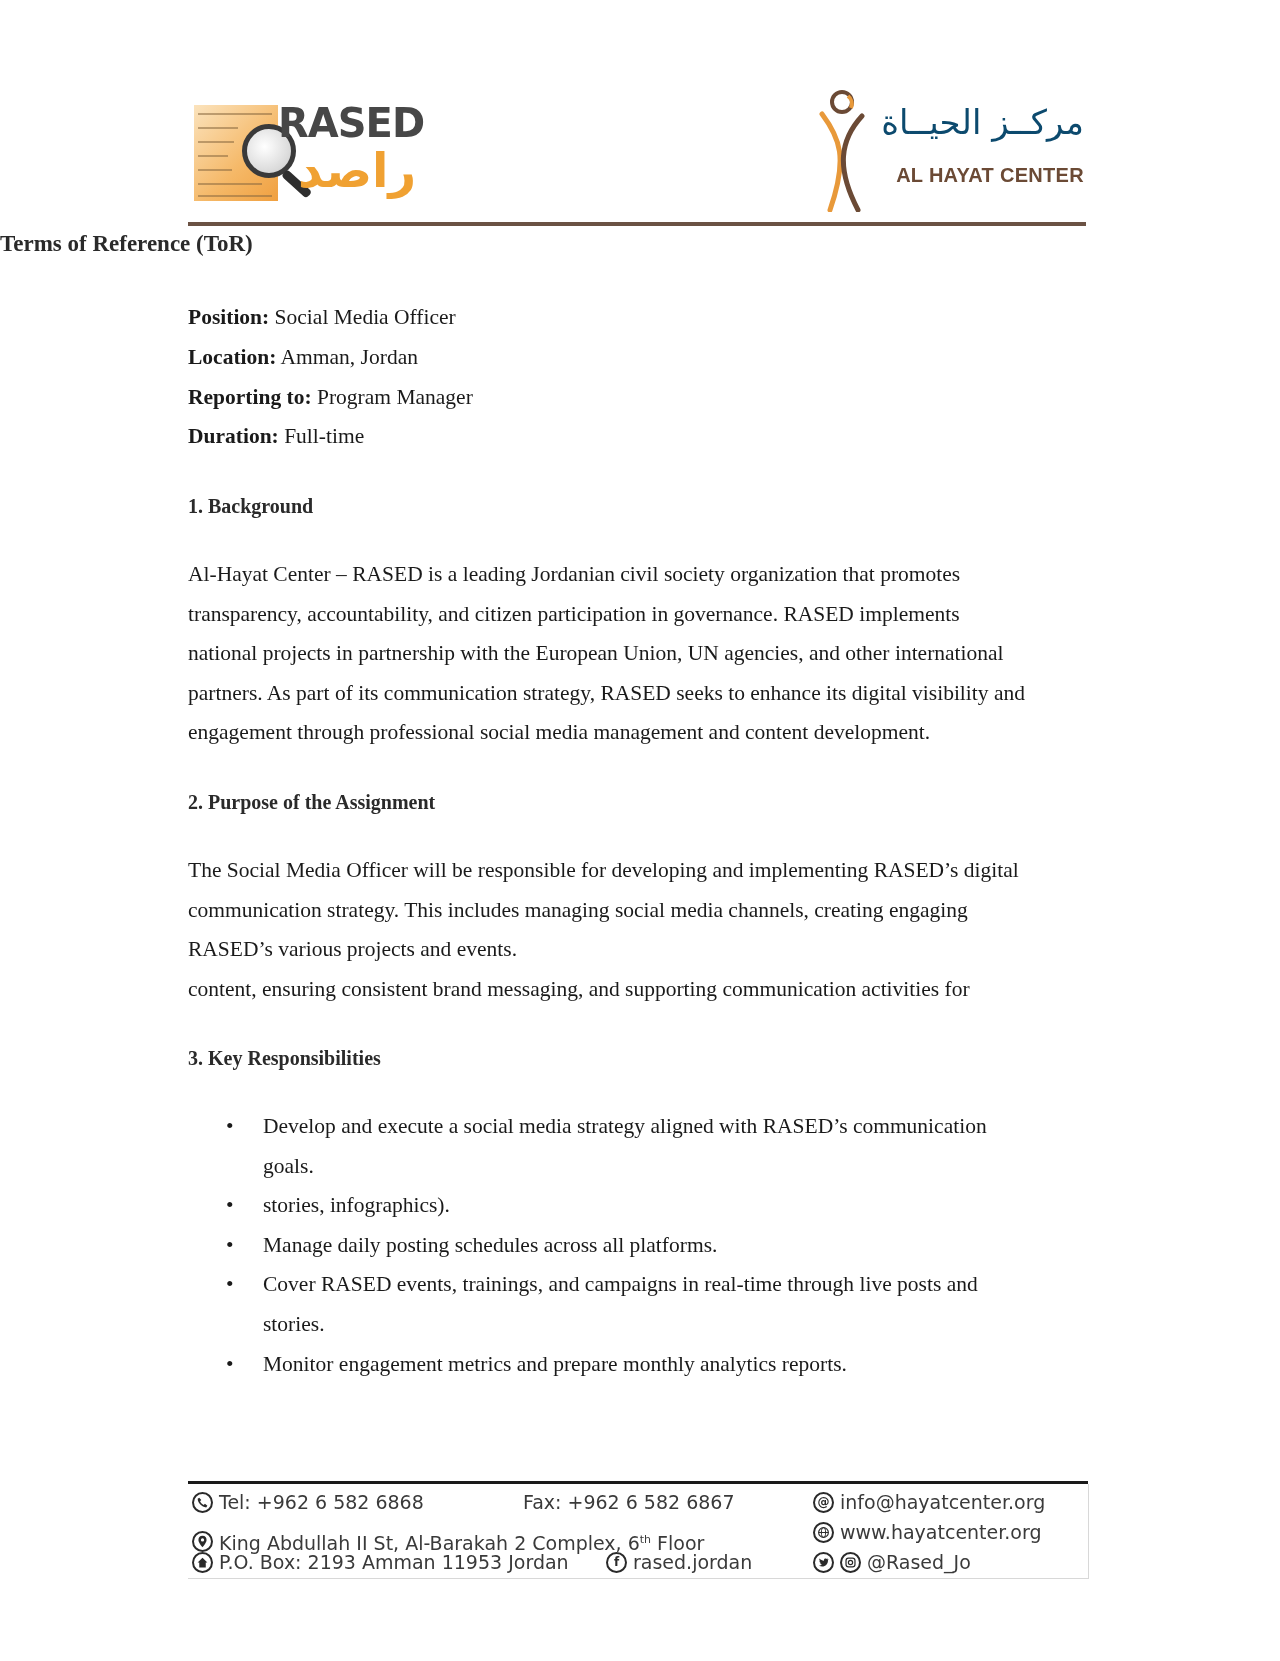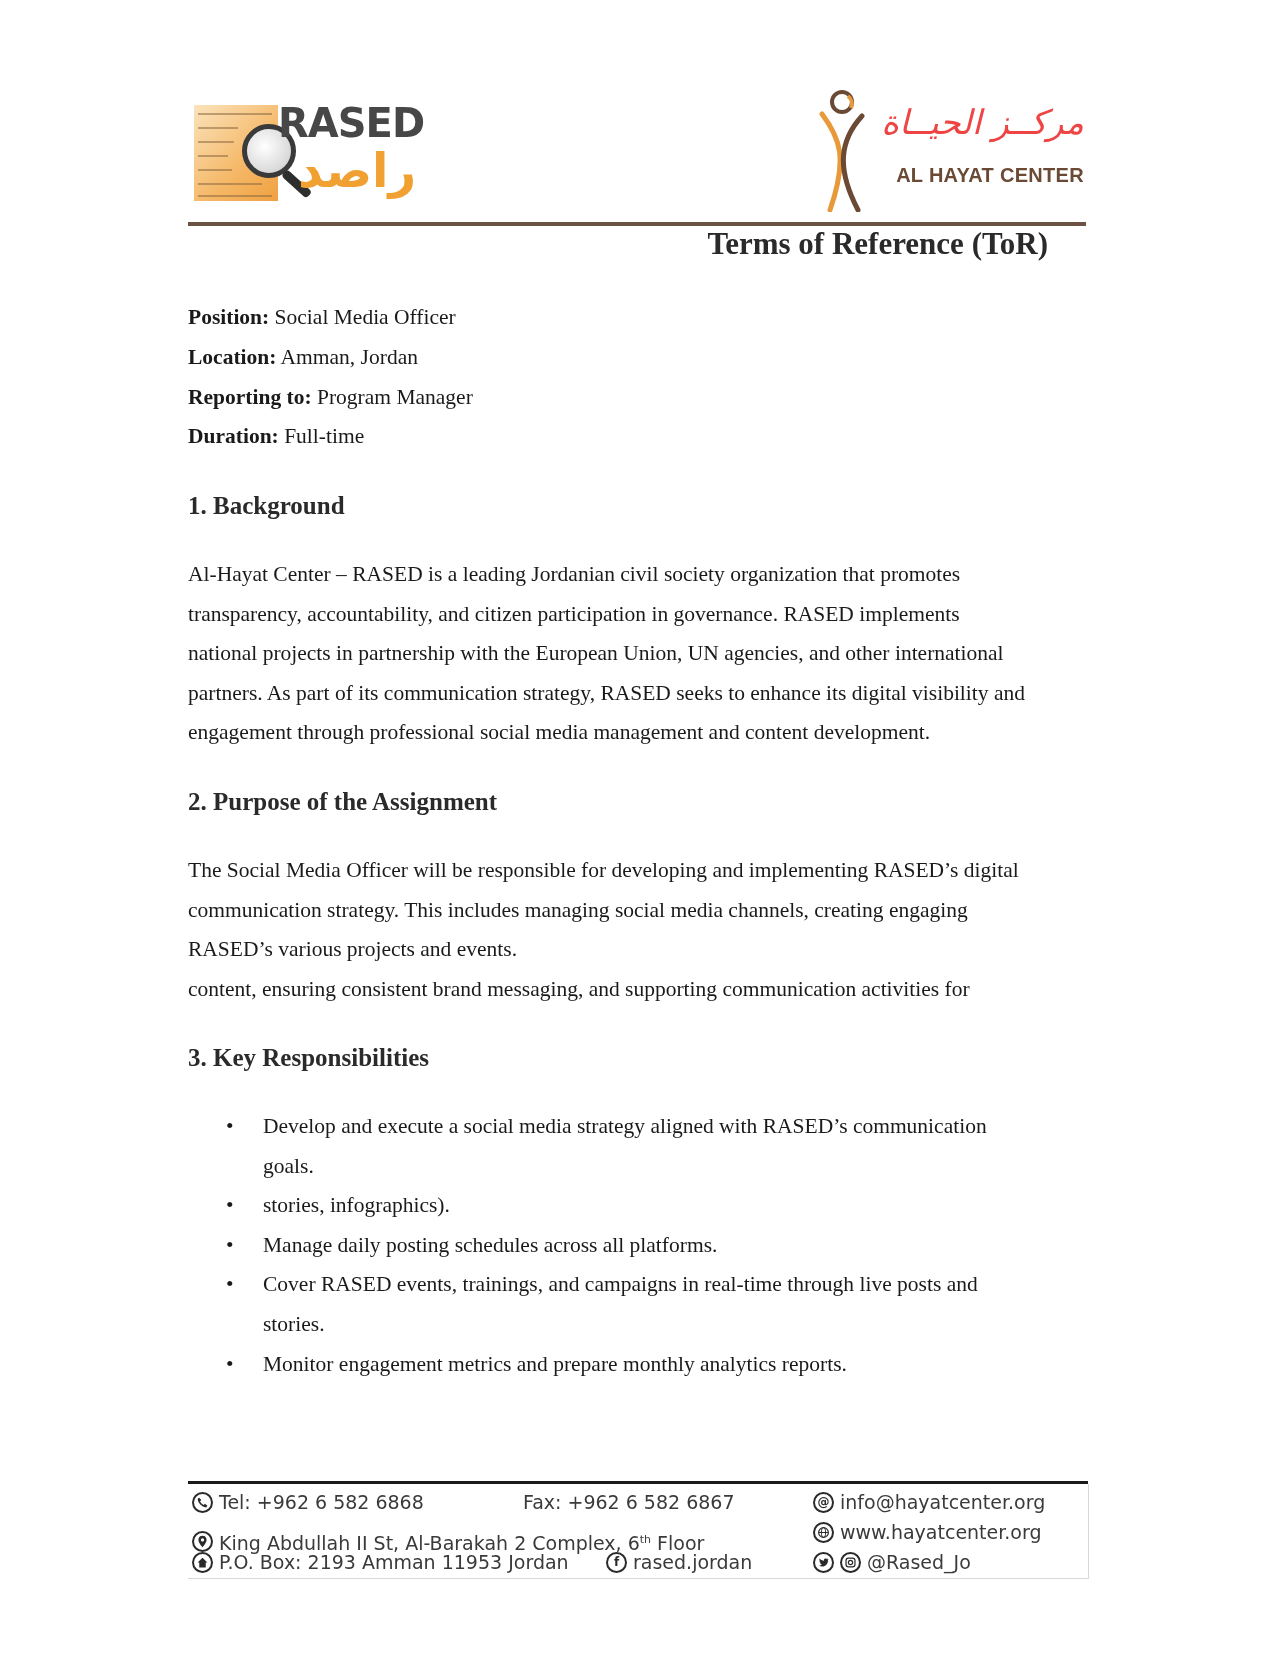--- a/index.html
+++ b/index.html
@@ -9,32 +9,32 @@
   
   .rased-logo { left: 188px; top: 100px; width: 260px; height: 104px; }
   .rased-box { position: absolute; left: 6px; top: 5px; width: 84px; height: 96px; background: linear-gradient(135deg, #fbe3bd 0%, #f5b867 60%, #f0a040 100%); }
   .rased-box .ln { position: absolute; left: 4px; height: 2px; background: #8a6a40; opacity: .55; }
   .rased-lens { position: absolute; left: 54px; top: 24px; width: 44px; height: 44px; border-radius: 50%; border: 5px solid #3a3a3a; background: radial-gradient(circle at 40% 40%, #ffffff 0%, #d9d9d9 70%, #b5b5b5 100%); }
   .rased-handle { position: absolute; left: 96px; top: 68px; width: 34px; height: 9px; background: #2e2e2e; border-radius: 4px; transform: rotate(42deg); transform-origin: 0 50%; }
   .rased-en { position: absolute; left: 90px; top: 0px; font-family: "DejaVu Sans", sans-serif; font-weight: bold; font-size: 40px; letter-spacing: -1px; color: #474747; }
   .rased-ar { position: absolute; left: 110px; top: 42px; font-family: "DejaVu Sans", sans-serif; font-weight: bold; font-size: 48px; color: #f0a132; direction: rtl; }
 
   .hayat-logo { left: 818px; top: 88px; width: 270px; height: 124px; }
-  .hayat-ar { position: absolute; right: 4px; top: 14px; font-family: "DejaVu Sans", sans-serif; font-size: 34px; color: #ef4444; direction: rtl; font-style: italic; }
+  .hayat-ar { position: absolute; right: 4px; top: 14px; font-family: "DejaVu Sans", sans-serif; font-size: 34px; color: #0c4a6e; direction: rtl; }
   .hayat-en { position: absolute; right: 4px; top: 76px; font-family: "Liberation Sans", sans-serif; font-weight: bold; font-size: 20px; color: #6b4a35; letter-spacing: 0.3px; }
 
   .header-rule { left: 188px; top: 222px; width: 898px; height: 4px; background: #6b5244; }
 
-  .doc-title { left: 0; width: 1048px; top: 226px; text-align: right; font-weight: bold; font-size: 31px; line-height: 36px; color: #2a2a2a; }
+  .doc-title { left: 0; width: 1048px; top: 226px; text-align: left; font-weight: bold; font-size: 23px; line-height: 36px; color: #2a2a2a; }
 
   
   .field { left: 188px; font-size: 21.5px; line-height: 28px; text-align: center; }
   .field b { font-weight: bold; }
 
-  .sec-h { left: 188px; font-size: 25px; font-weight: bold; line-height: 28px; color: #2a2a2a; }
+  .sec-h { left: 188px; font-size: 20px; font-weight: bold; line-height: 28px; color: #2a2a2a; }
   .para { left: 188px; width: 905px; font-size: 21.5px; line-height: 39.6px; }
   .para .line { display: block; white-space: nowrap; }
 
   .bullets { left: 188px; top: 1107px; width: 905px; margin: 0; padding: 0; list-style: none; }
   .bullets li { position: relative; padding-left: 75px; font-size: 21.5px; line-height: 39.6px; }
   .bullets li .dot { position: absolute; left: 38px; top: 0; }
   .bullets li .line { display: block; white-space: nowrap; }
 
   
   .footer-rule { left: 188px; top: 1481px; width: 900px; height: 3px; background: #1a1a1a; }

